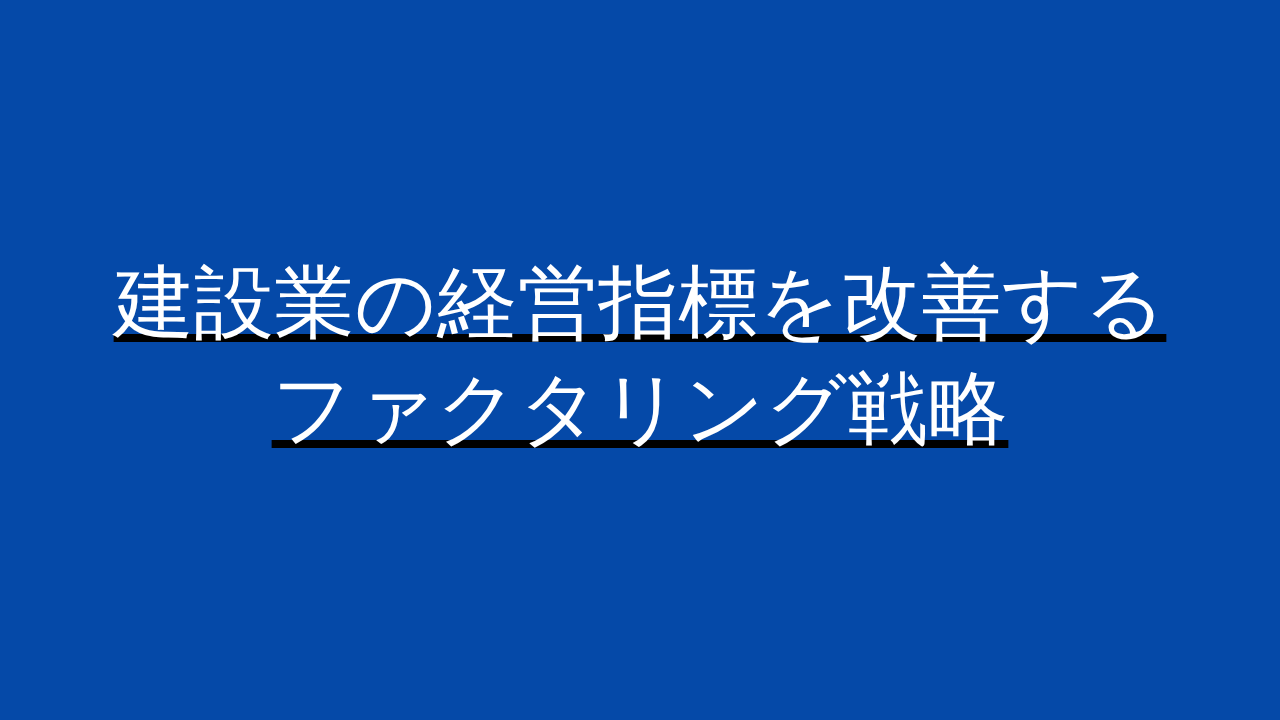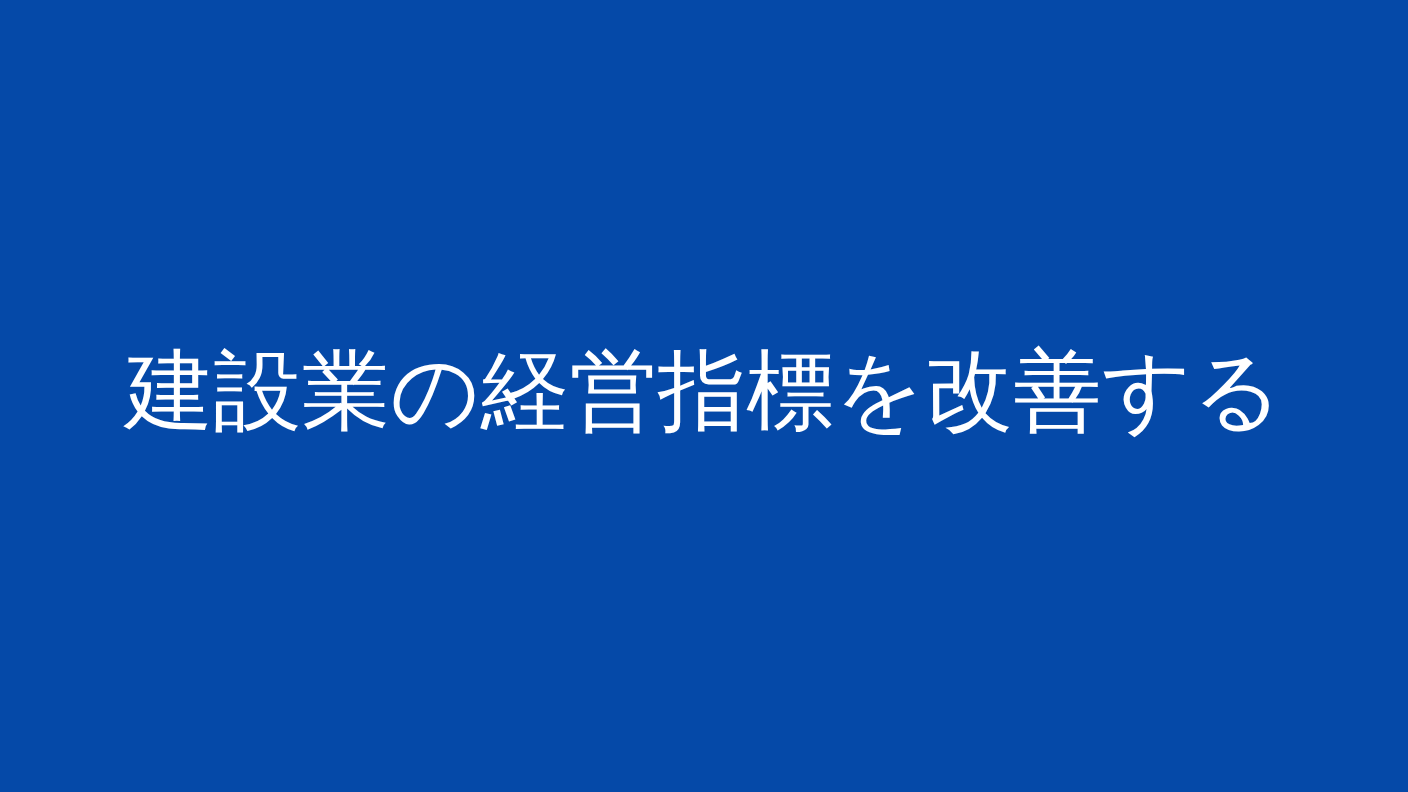--- a/index.html
+++ b/index.html
@@ -20,20 +20,21 @@
     position: relative;
     box-sizing: border-box;
     width: 1280px;
     height: 720px;
     background: #0549a8;
     display: flex;
     flex-direction: column;
     align-items: center;
     justify-content: center;
     overflow: hidden;
+    text-decoration: underline;
   }
 
   
   .title-block {
     width: 100%;
     
     margin-top: -8px;
     padding: 0 48px;
     box-sizing: border-box;
     text-align: center;
@@ -53,16 +54,17 @@
 </style>
 </head>
 <body>
 
 <div class="slide" style="background: rgb(5, 73, 168);">
 
   <div class="title-block">
 
     <span class="title-line" style="color: rgb(255, 255, 255);">建設業の経営指標を改善する</span>
 
+    <span class="title-line" style="color: rgb(255, 255, 255);">ファクタリング戦略</span>
 
   </div>
 
 </div>
 
 </body></html>

